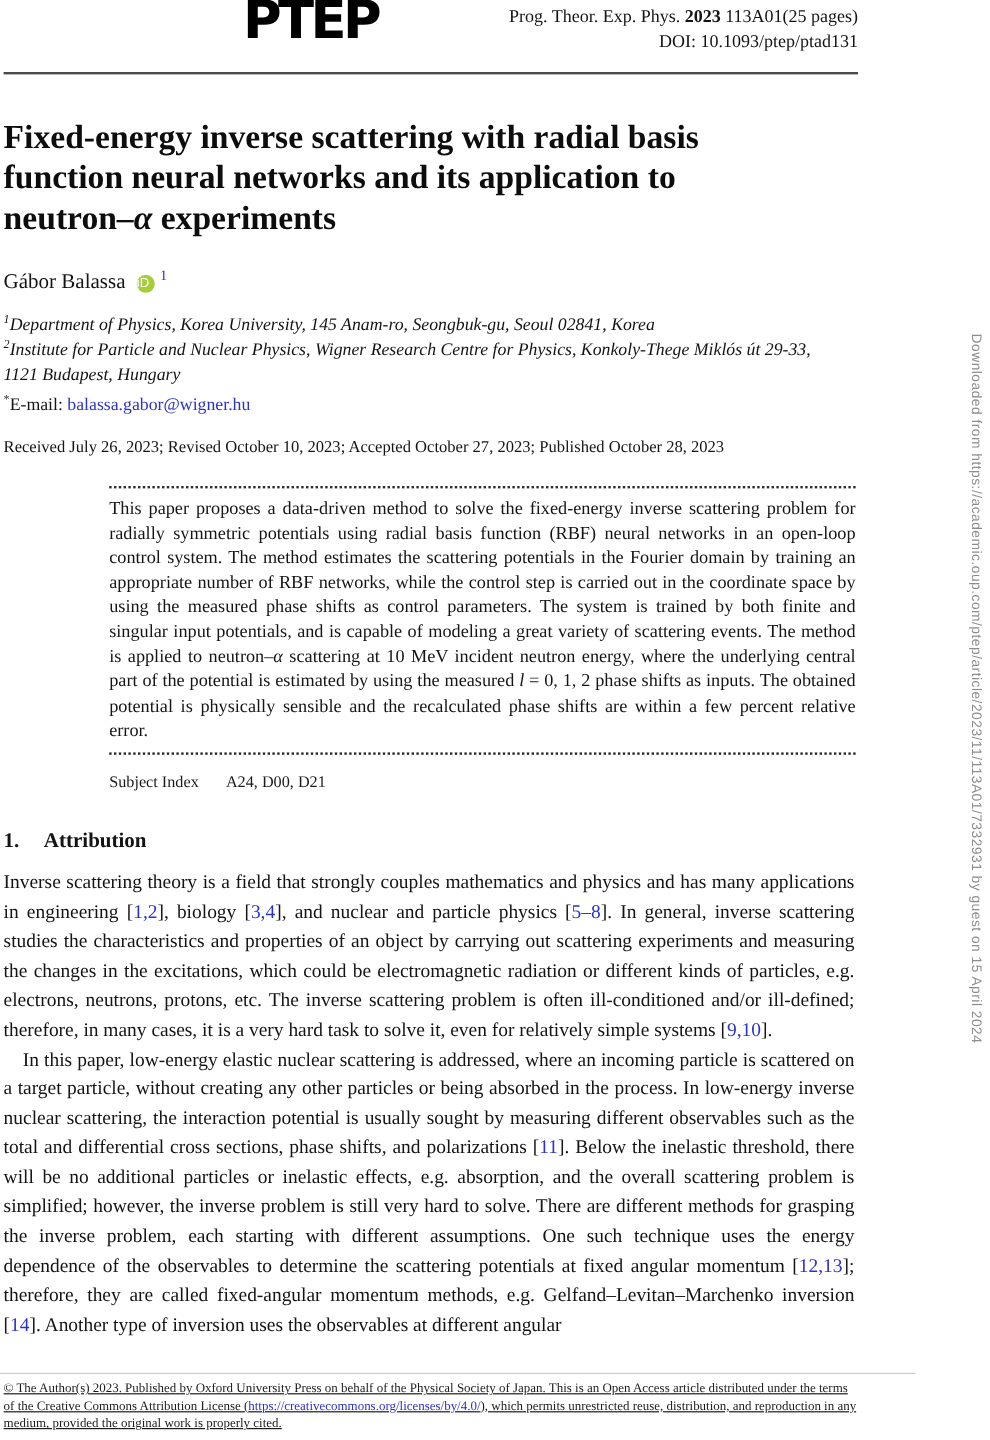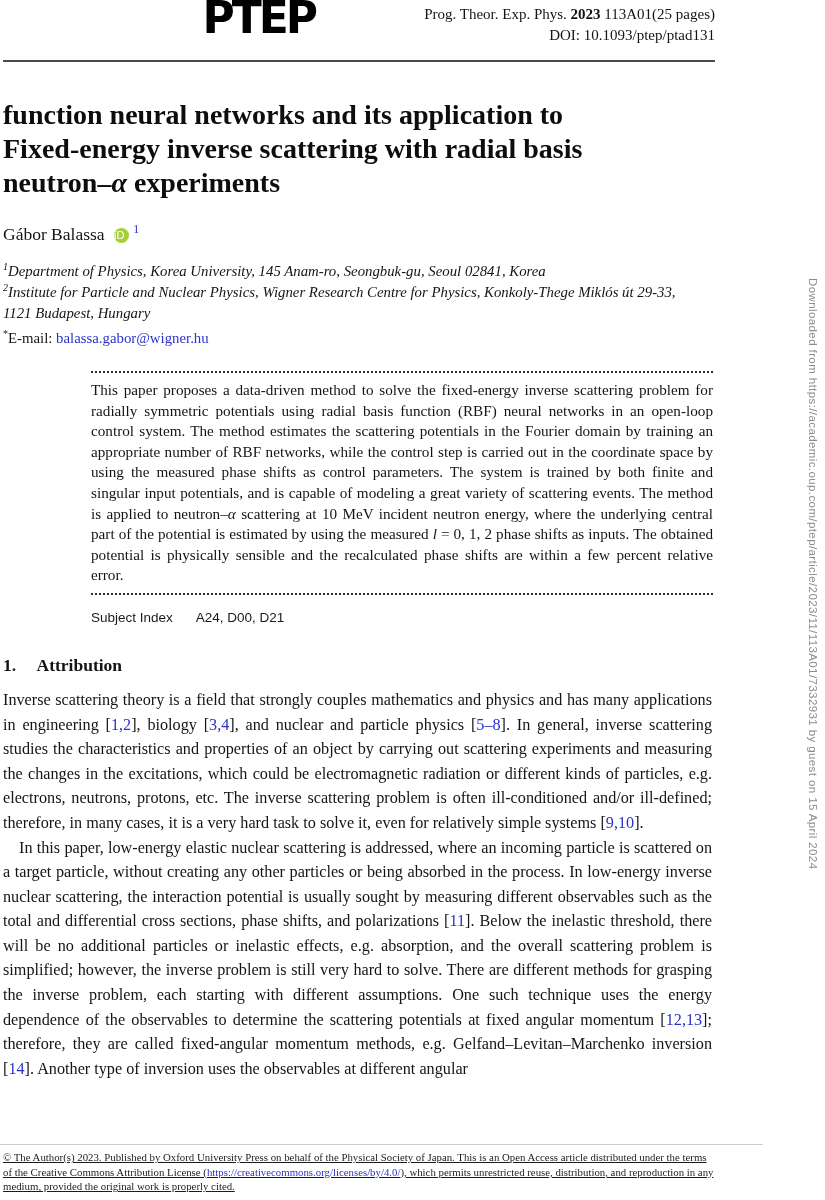--- a/index.html
+++ b/index.html
@@ -35,21 +35,21 @@
   .affil{font-style:italic;}
   .email-line{margin-top:6px;font-size:14.8px;}
   .received{margin-top:18px;font-size:13.8px;}
 
   
   .abstract{margin:24px 0 0 88px;width:622px;}
   .dotted{border:none;border-top:2px dotted #2a2a2a;height:0;}
   .dotted.top{margin:0 0 7px 0;}
   .dotted.bottom{margin:7px 0 0 0;}
   .abstract p{margin:0;font-size:15.2px;line-height:20.6px;text-align:justify;}
-  .subject{margin-top:15px;font-family:Liberation Sans, sans-serif;font-size:13.5px;color:#1a1a1a;}
+  .subject{margin-top:15px;font-family:Liberation Serif, serif;font-size:13.5px;color:#1a1a1a;}
   .subject .label{margin-right:20px;}
 
   
   h2{font-size:17.5px;font-weight:bold;margin:30px 0 0 0;}
   h2 .num{display:inline-block;margin-right:17px;}
   .body-par{margin:12px 0 0 0;font-size:16.2px;line-height:24.6px;text-align:justify;width:709px;}
   .body-par.second{margin-top:0;text-indent:16px;}
 
   
   .seg-b{font-weight:bold;}
@@ -84,38 +84,39 @@
   <header>
     <div class="logo">PTEP</div>
     <div class="head-right">
       <div><span>Prog. Theor. Exp. Phys. </span><span class="seg-b">2023</span><span> 113A01(25 pages)</span></div>
       <div>DOI: 10.1093/ptep/ptad131</div>
     </div>
   </header>
   <hr class="head-rule">
 
   <h1>
+      <div><span>Fixed-energy inverse scattering with radial basis</span></div>
       <div><span>function neural networks and its application to</span></div>
-      <div><span>Fixed-energy inverse scattering with radial basis</span></div>
       <div><span>neutron–</span><span class="seg-i">α</span><span> experiments</span></div>
     </h1>
 
   <div class="author-line">
     <span>Gábor Balassa</span>
     <span class="orcid"><span>iD</span></span>
     <span class="seg-supcite">1</span>
   </div>
 
   <div class="affils">
     <div class="affil"><span class="seg-sup">1</span><span>Department of Physics, Korea University, 145 Anam-ro, Seongbuk-gu, Seoul 02841, Korea</span></div>
     <div class="affil"><span class="seg-sup">2</span><span>Institute for Particle and Nuclear Physics, Wigner Research Centre for Physics, Konkoly-Thege Miklós út 29-33, 1121 Budapest, Hungary</span></div>
   </div>
 
   <div class="email-line"><span class="seg-sup">*</span><span>E-mail: </span><span class="seg-link">balassa.gabor@wigner.hu</span></div>
 
+  <div class="received">Received July 26, 2023; Revised October 10, 2023; Accepted October 27, 2023; Published October 28, 2023</div>
 
   <section class="abstract">
     <div class="dotted top"></div>
     <p><span>This paper proposes a data-driven method to solve the fixed-energy inverse scattering problem for radially symmetric potentials using radial basis function (RBF) neural networks in an open-loop control system. The method estimates the scattering potentials in the Fourier domain by training an appropriate number of RBF networks, while the control step is carried out in the coordinate space by using the measured phase shifts as control parameters. The system is trained by both finite and singular input potentials, and is capable of modeling a great variety of scattering events. The method is applied to neutron–</span><span class="seg-i">α</span><span> scattering at 10 MeV incident neutron energy, where the underlying central part of the potential is estimated by using the measured </span><span class="seg-i">l</span><span> = 0, 1, 2 phase shifts as inputs. The obtained potential is physically sensible and the recalculated phase shifts are within a few percent relative error.</span></p>
     <div class="dotted bottom"></div>
     <div class="subject">
       <span class="label">Subject Index</span>
       <span>A24, D00, D21</span>
     </div>
   </section>

